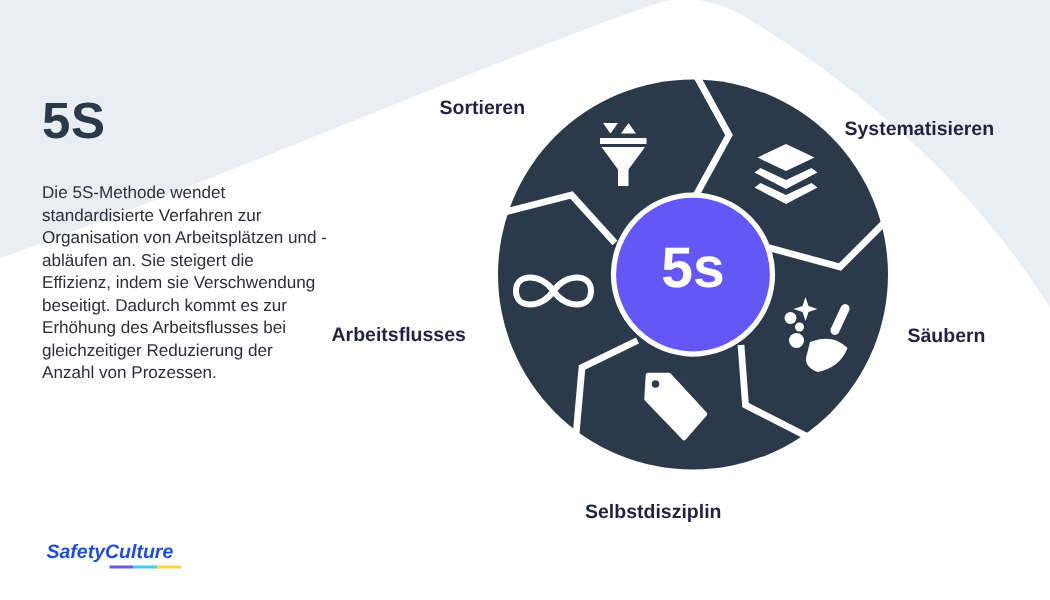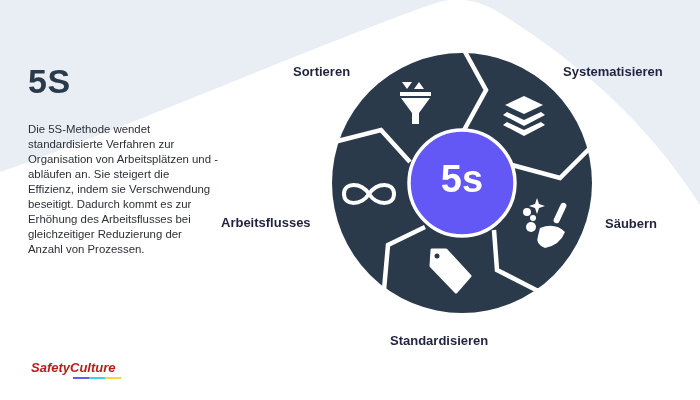--- a/index.html
+++ b/index.html
@@ -1,20 +1,20 @@
 <!DOCTYPE html>
 <html><head>
 <meta charset="utf-8">
 <style>
   html, body { margin:0; padding:0; }
   body { width:700px; height:400px; position:relative; overflow:hidden; background:#ffffff; font-family:"Liberation Sans", sans-serif; }
   .bg { position:absolute; left:0; top:0; width:700px; height:400px; }
   .title { position:absolute; left:28px; top:62px; font-size:34px; font-weight:bold; color:#2b3a4a; letter-spacing:0.5px; }
   .desc { position:absolute; left:28px; top:122px; width:190px; font-size:11.4px; line-height:15px; color:#2b2f36; }
-  .logo { position:absolute; left:31px; top:360px; font-size:13px; font-weight:bold; font-style:italic; color:#b91c1c;text-align:center; }
+  .logo { position:absolute; left:31px; top:360px; font-size:13px; font-weight:bold; font-style:italic; color:#1d4ed8;text-align:center; }
   .logo-bar { position:absolute; left:73px; top:377px; height:2px; width:48px; background:linear-gradient(90deg,#6559f5 0%,#6559f5 33%,#3ad0ef 33%,#3ad0ef 66%,#ffd23f 66%,#ffd23f 100%); }
   .label { position:absolute; font-size:13px; font-weight:bold; color:#1f2340; white-space:nowrap; }
   .diagram { position:absolute; left:0; top:0; width:700px; height:400px; }
   .center-text { position:absolute; left:412px; top:158px; width:100px; text-align:center; font-size:38px; font-weight:bold; color:#ffffff; }
 </style>
 </head>
 <body>
 
 <svg class="bg" viewBox="0 0 700 400">
   <rect x="0" y="0" width="700" height="400" fill="#e9eef5"></rect>
@@ -63,19 +63,19 @@
   </g>
 
   <g fill="none" stroke="#ffffff" stroke-width="4">
     <path d="M369,194 C361,182 344,182 344,194 C344,206 361,206 369,194 C377,182 394,182 394,194 C394,206 377,206 369,194 Z"></path>
   </g>
 </svg>
 
 <div class="center-text">5s</div>
 
 <div class="label" style="left:293px; top:64px;">Sortieren</div>
-<div class="label" style="left:563px; top:64px;">Systematisieren</div>
+<div class="label" style="left:563px; top:78px;">Systematisieren</div>
 <div class="label" style="left:605px; top:216px;">Säubern</div>
-<div class="label" style="left:390px; top:333px;">Standardisieren</div>
+<div class="label" style="left:390px; top:333px;">Selbstdisziplin</div>
 <div class="label" style="left:221px; top:215px;">Arbeitsflusses</div>
 
 <div class="logo">SafetyCulture</div>
 <div class="logo-bar"></div>
 
 </body></html>

